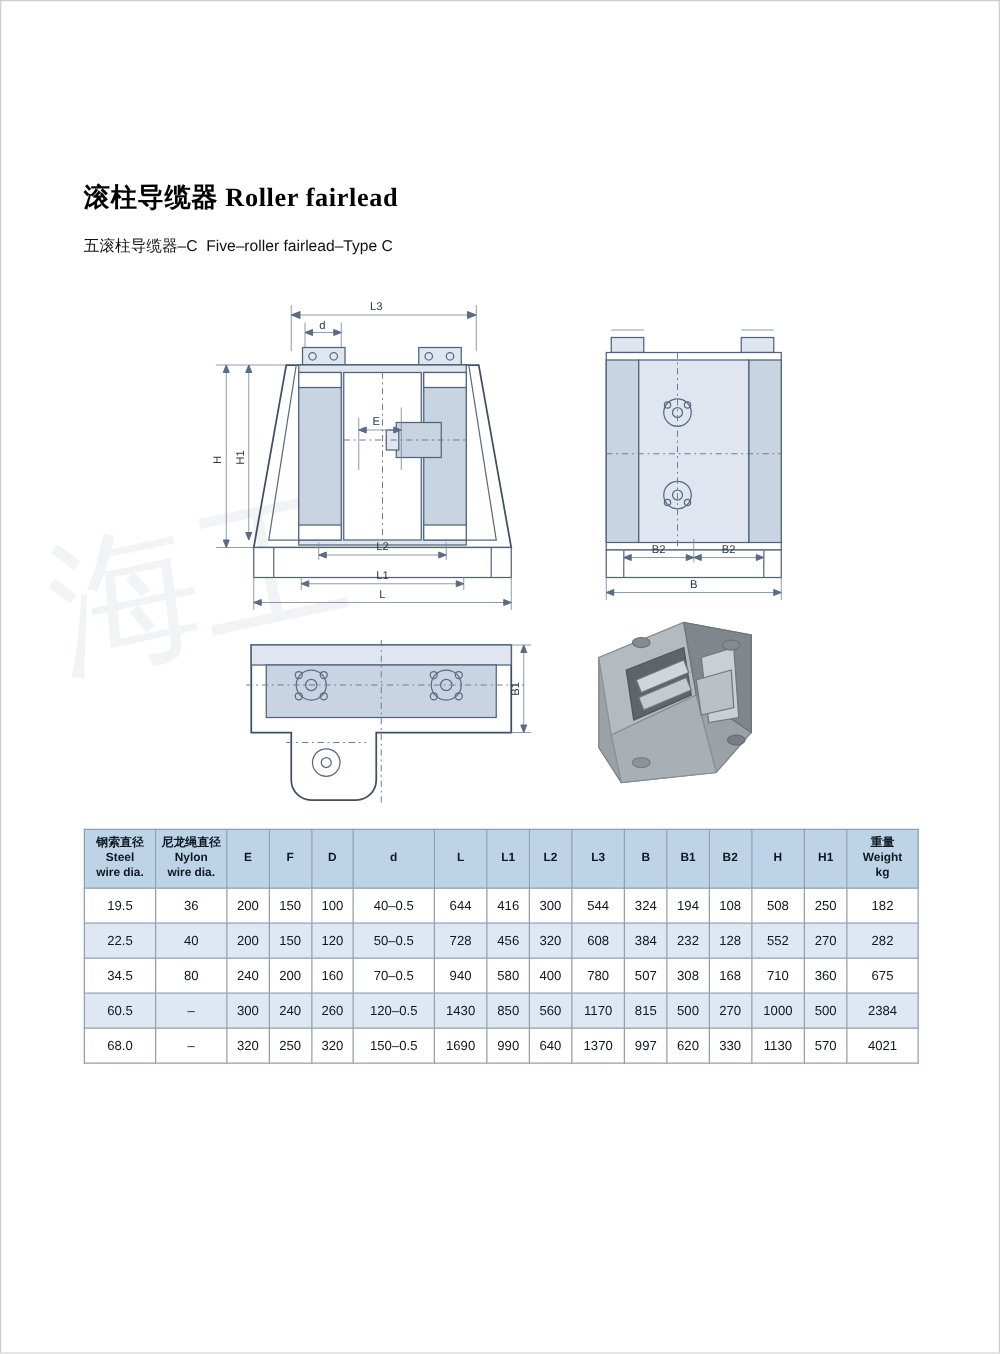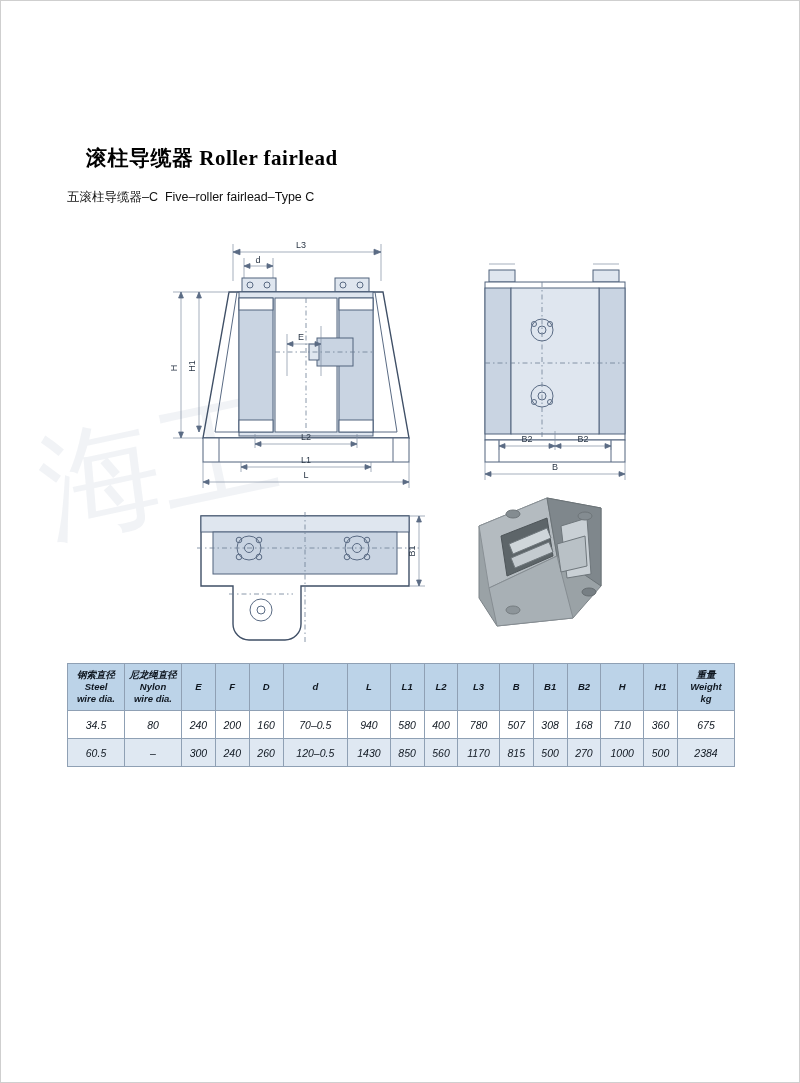--- a/index.html
+++ b/index.html
@@ -15,21 +15,20 @@
     position:absolute;inset:0;
     border:1px solid #cfcfcf;
     box-sizing:border-box;
   }
   
   .title{
     position:absolute;left:66px;top:143px;
     font-family:"Liberation Serif", serif;
     font-weight:bold;font-size:21px;letter-spacing:.5px;
     color:#000;
-    margin-left:19px;
   }
   .subtitle{
     position:absolute;left:66px;top:188px;
     font-size:12.5px;line-height:17px;color:#111;text-align:right;
   }
   .subtitle div{white-space:pre;}
   
   .draw-wrap{position:absolute;left:0;top:225px;width:800px;height:425px;}
   svg{display:block;}
   .ln{stroke:#5a6b84;stroke-width:1;fill:none;}
@@ -48,21 +47,20 @@
     font-size:120px;color:rgba(120,140,165,.10);
     transform:rotate(-12deg);
     pointer-events:none;user-select:none;line-height:118px;
   }
   
   table{
     position:absolute;left:66px;top:662px;
     border-collapse:collapse;
     width:668px;
     font-size:10.5px;
-    font-style:italic;
   }
   th,td{
     border:1px solid #8fa0b4;
     text-align:center;
     color:#0f1720;
   }
   thead th{
     background:#bcd3e8;
     font-weight:bold;
     padding:5px 2px;
@@ -313,20 +311,56 @@
         <th>H</th>
         <th>H1</th>
         <th class="c-narrow">
           <div>重量</div>
           <div>Weight</div>
           <div>kg</div>
         </th>
       </tr>
     </thead>
     <tbody id="tbody">
+        <tr>
+          <td>19.5</td>
+          <td>36</td>
+          <td>200</td>
+          <td>150</td>
+          <td>100</td>
+          <td>40–0.5</td>
+          <td>644</td>
+          <td>416</td>
+          <td>300</td>
+          <td>544</td>
+          <td>324</td>
+          <td>194</td>
+          <td>108</td>
+          <td>508</td>
+          <td>250</td>
+          <td>182</td>
+        </tr>
+        <tr>
+          <td>22.5</td>
+          <td>40</td>
+          <td>200</td>
+          <td>150</td>
+          <td>120</td>
+          <td>50–0.5</td>
+          <td>728</td>
+          <td>456</td>
+          <td>320</td>
+          <td>608</td>
+          <td>384</td>
+          <td>232</td>
+          <td>128</td>
+          <td>552</td>
+          <td>270</td>
+          <td>282</td>
+        </tr>
         <tr>
           <td>34.5</td>
           <td>80</td>
           <td>240</td>
           <td>200</td>
           <td>160</td>
           <td>70–0.5</td>
           <td>940</td>
           <td>580</td>
           <td>400</td>
@@ -349,16 +383,34 @@
           <td>850</td>
           <td>560</td>
           <td>1170</td>
           <td>815</td>
           <td>500</td>
           <td>270</td>
           <td>1000</td>
           <td>500</td>
           <td>2384</td>
         </tr>
+        <tr>
+          <td>68.0</td>
+          <td>–</td>
+          <td>320</td>
+          <td>250</td>
+          <td>320</td>
+          <td>150–0.5</td>
+          <td>1690</td>
+          <td>990</td>
+          <td>640</td>
+          <td>1370</td>
+          <td>997</td>
+          <td>620</td>
+          <td>330</td>
+          <td>1130</td>
+          <td>570</td>
+          <td>4021</td>
+        </tr>
       </tbody>
   </table>
 
 </div>
 
 </body></html>

